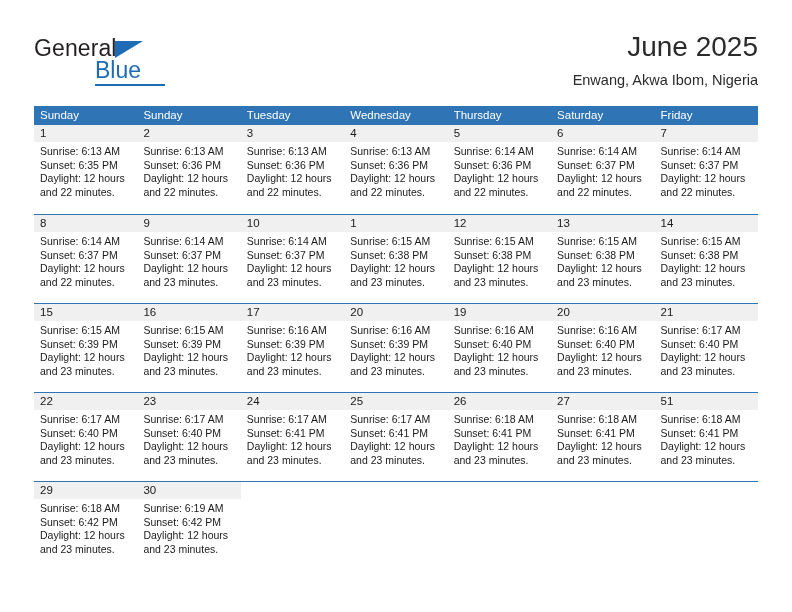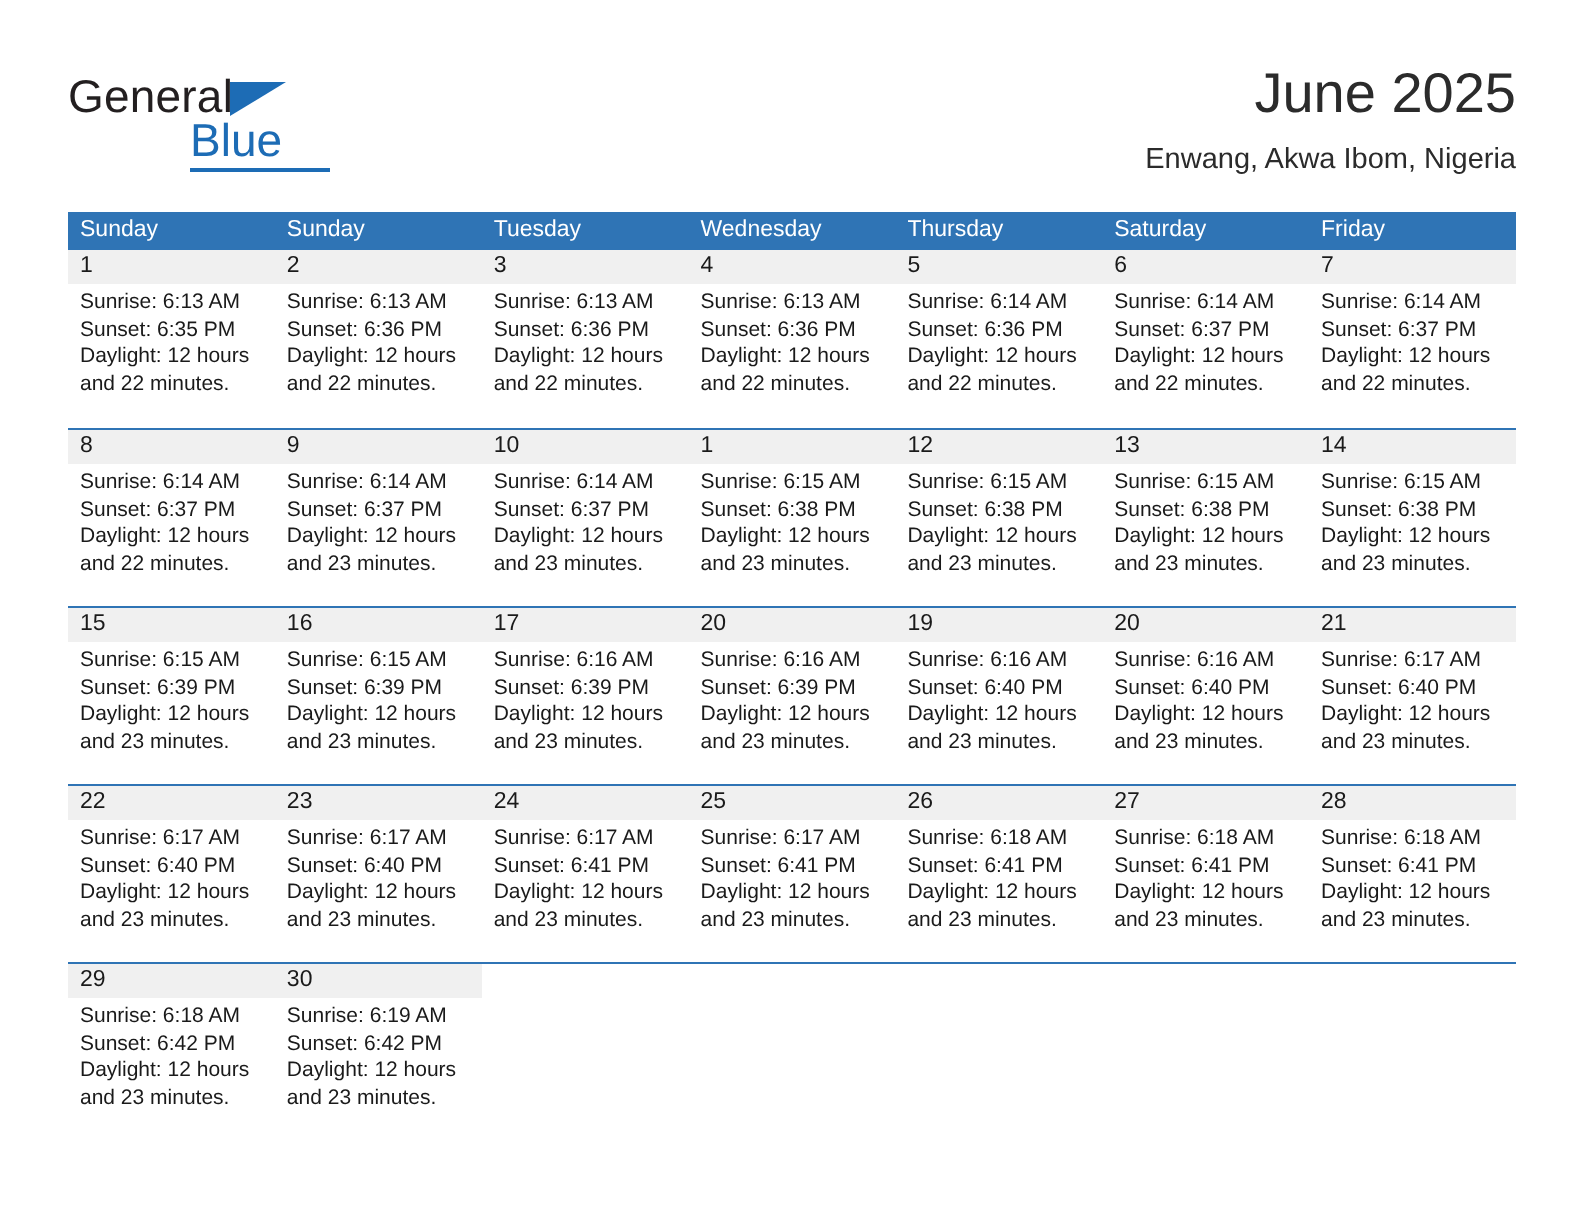--- a/index.html
+++ b/index.html
@@ -429,21 +429,21 @@
       <div class="day-cell">
         <div class="day-number-band">27</div>
         <div class="day-body">
           <div>Sunrise: 6:18 AM</div>
           <div>Sunset: 6:41 PM</div>
           <div>Daylight: 12 hours</div>
           <div>and 23 minutes.</div>
         </div>
       </div>
       <div class="day-cell">
-        <div class="day-number-band">28</div>
+        <div class="day-number-band">51</div>
         <div class="day-body">
           <div>Sunrise: 6:18 AM</div>
           <div>Sunset: 6:41 PM</div>
           <div>Daylight: 12 hours</div>
           <div>and 23 minutes.</div>
         </div>
       </div>
     </div>
 
     <div class="week-row">

